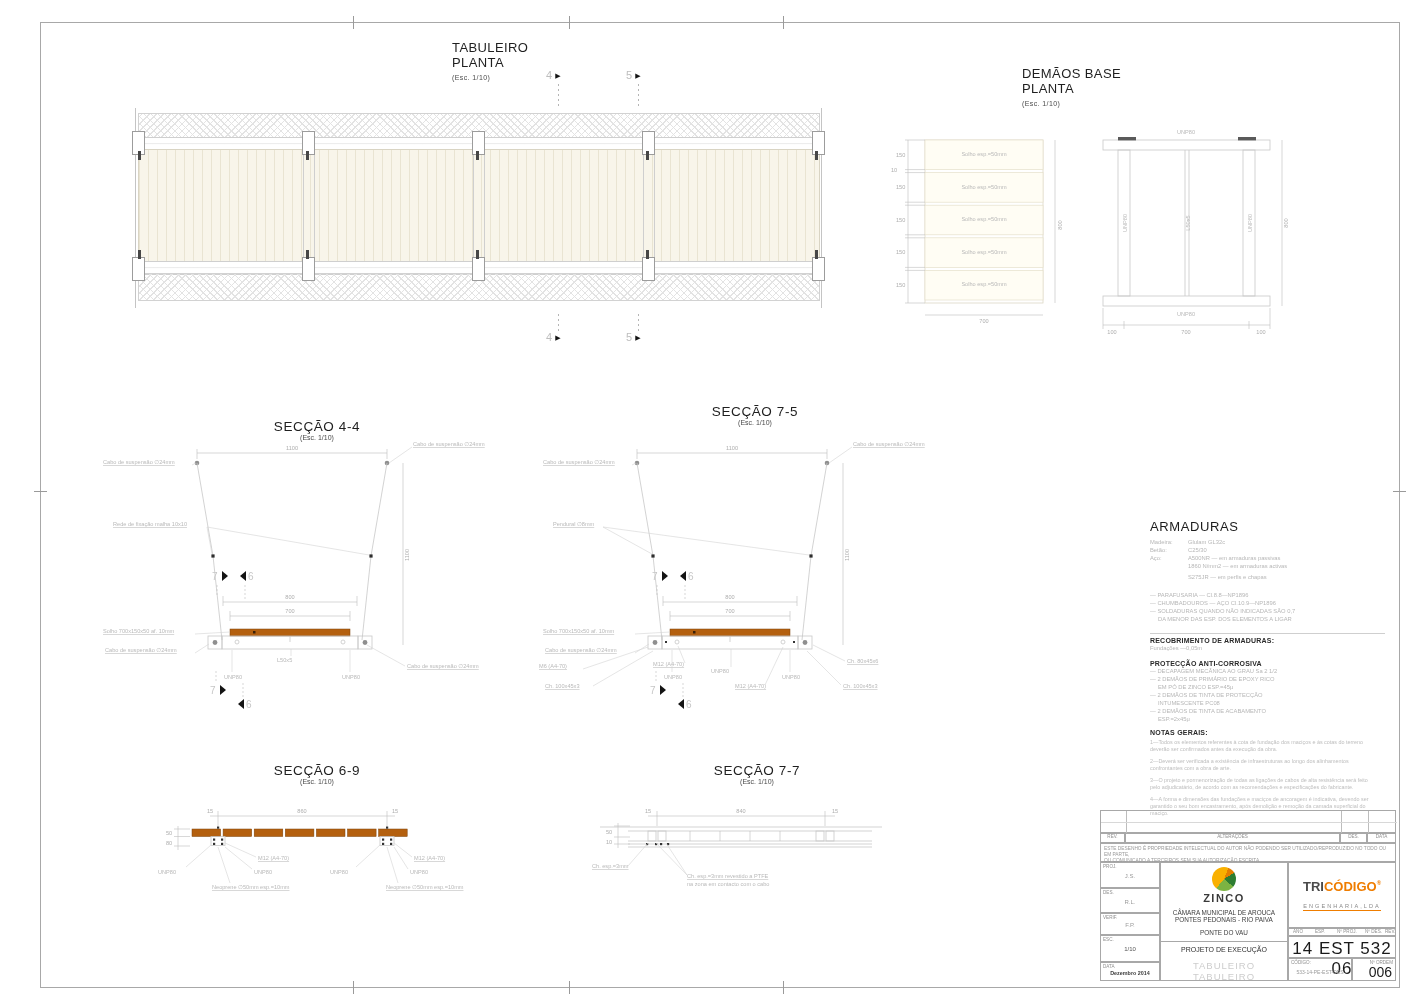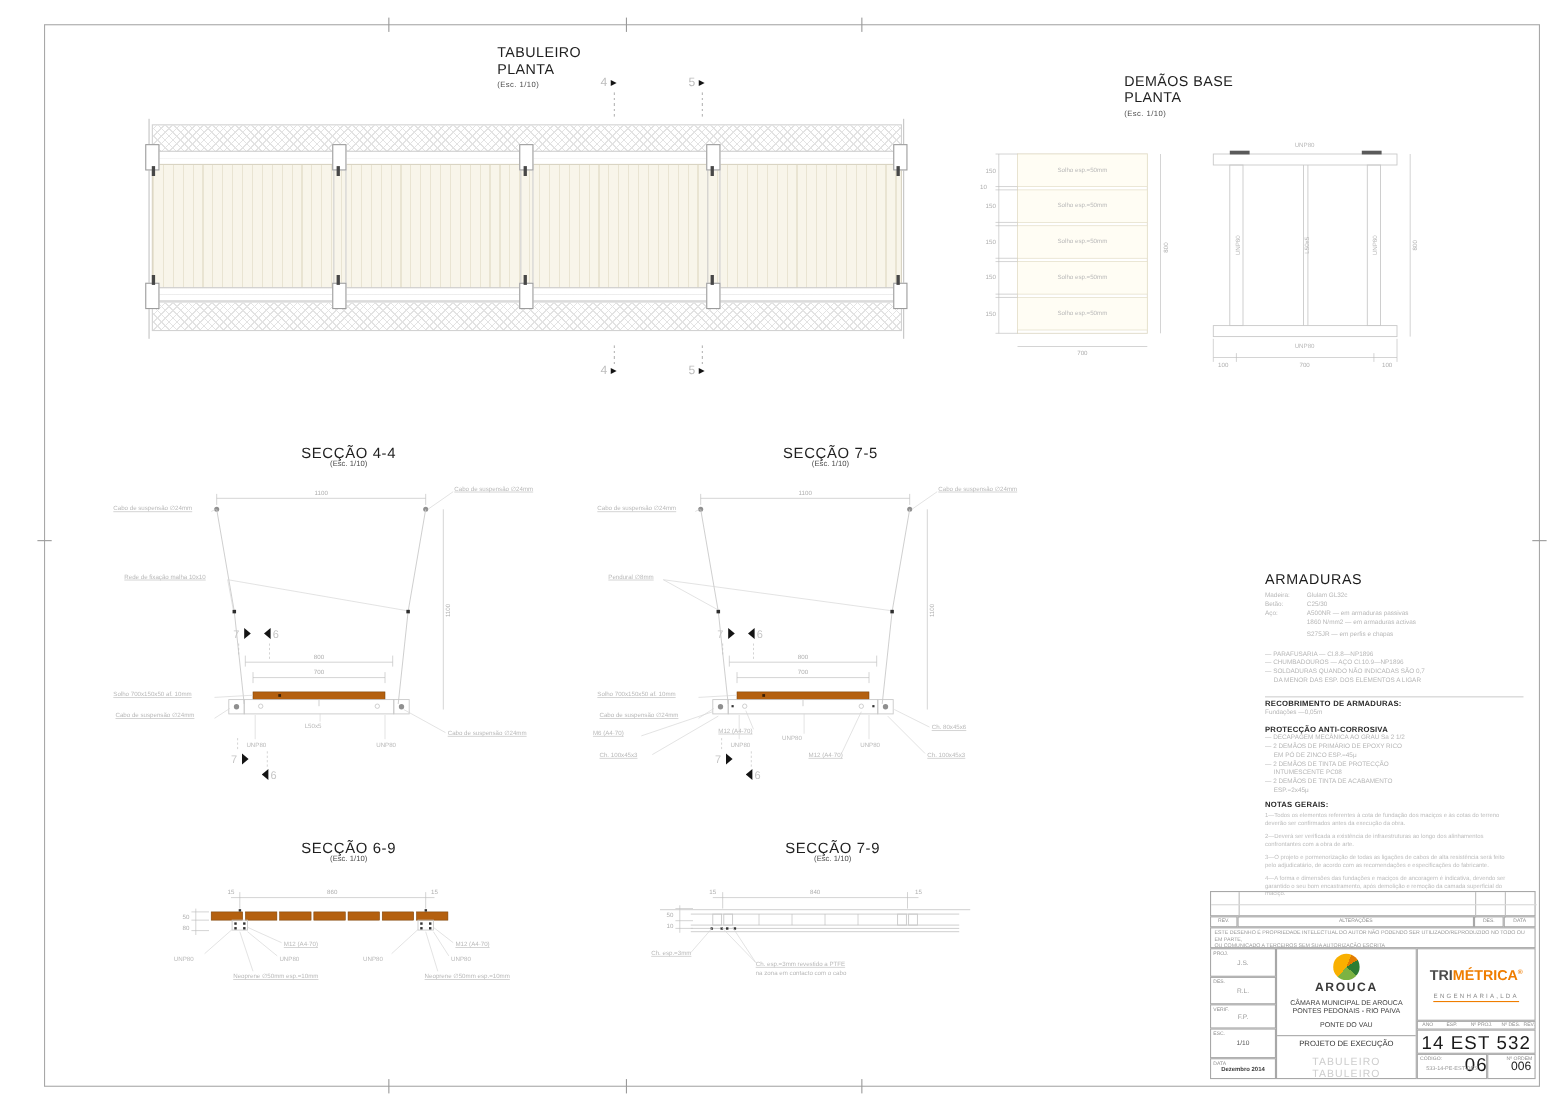--- a/index.html
+++ b/index.html
@@ -180,21 +180,21 @@
     <line class="dln" x1="359" y1="196" x2="359" y2="204"></line>
       <line class="dln" x1="380" y1="183" x2="380" y2="204"></line>
     <text class="d" x="222" y="209" text-anchor="middle">100</text>
     <text class="d" x="296" y="209" text-anchor="middle">700</text>
     <text class="d" x="371" y="209" text-anchor="middle">100</text>
     <line class="dln" x1="392" y1="15" x2="392" y2="181"></line>
     <text class="d" transform="rotate(-90 398 98)" x="398" y="98" text-anchor="middle">800</text>
   </g>
 </svg>
 
-<div class="abs" style="left:237px;top:404px;width:160px">
+<div class="abs" style="left:237px;top:419px;width:160px">
   <div class="sec-title">SECÇÃO 4-4</div>
   <div class="sec-scale">(Esc. 1/10)</div>
 </div>
 
 <svg class="abs" style="left:95px;top:425px" width="420" height="300" viewBox="0 0 420 300">
   <g>
     <line class="dln" x1="102" y1="24" x2="102" y2="34"></line>
       <line class="dln" x1="292" y1="24" x2="292" y2="34"></line>
     <line class="dln" x1="102" y1="28" x2="292" y2="28"></line>
     <text class="d" x="197" y="25" text-anchor="middle">1100</text>
@@ -452,21 +452,21 @@
     <line class="ldr" x1="244" y1="50" x2="262" y2="64"></line>
     <text x="264" y="67" text-decoration="underline">M12 (A4-70)</text>
     <line class="ldr" x1="244" y1="54" x2="258" y2="76"></line>
     <text x="260" y="81">UNP80</text>
     <line class="ldr" x1="237" y1="54" x2="248" y2="90"></line>
     <text x="236" y="96" text-decoration="underline">Neoprene ∅50mm esp.=10mm</text>
   </g>
 </svg>
 
 <div class="abs" style="left:677px;top:763px;width:160px">
-  <div class="sec-title">SECÇÃO 7-9</div>
+  <div class="sec-title">SECÇÃO 7-7</div>
   <div class="sec-scale">(Esc. 1/10)</div>
 </div>
 
 <svg class="abs" style="left:590px;top:793px" width="300" height="115" viewBox="0 0 300 115">
   <g>
     <line class="dln" x1="58" y1="23" x2="245" y2="23"></line>
     <line class="dln" x1="67" y1="18" x2="67" y2="33"></line>
       <line class="dln" x1="235" y1="18" x2="235" y2="33"></line>
     <text class="d" x="58" y="20" text-anchor="middle">15</text>
     <text class="d" x="151" y="20" text-anchor="middle">840</text>
@@ -550,46 +550,46 @@
     <span class="tb-lab">ESC.</span>
     <div class="tb-val" style="top:10px;color:#555">1/10</div>
   </div>
   <div class="tb-cell" style="left:0;top:152px;width:60px;height:19px">
     <span class="tb-lab">DATA</span>
     <div class="tb-val" style="top:7px;color:#3d3d3d;font-size:5.4px;font-weight:700">Dezembro 2014</div>
   </div>
 
   <div class="tb-cell" style="left:60px;top:52px;width:128px;height:119px;text-align:center">
     <div style="width:24px;height:24px;border-radius:50%;margin:4px auto 1px;background:conic-gradient(from 220deg,#f9b000 0 45%,#e37d00 45% 55%,#2e7d32 55% 75%,#7cb342 75% 100%)"></div>
-    <div style="font-size:11px;font-weight:700;letter-spacing:1.5px;color:#3a3a3a">AROUCA</div>
+    <div style="font-size:11px;font-weight:700;letter-spacing:1.5px;color:#3a3a3a">ZINCO</div>
     <div style="font-size:6.4px;color:#3d3d3d;margin-top:5px">CÂMARA MUNICIPAL DE AROUCA</div>
     <div style="font-size:6.4px;color:#3d3d3d">PONTES PEDONAIS  - RIO PAIVA</div>
     <div style="font-size:6.4px;color:#3d3d3d;margin-top:6px">PONTE DO VAU</div>
     <div style="border-top:1px solid #a8a8a8;margin-top:5px;padding-top:4px;font-size:7px;color:#2e2e2e">PROJETO DE EXECUÇÃO</div>
     <div style="font-size:9.5px;color:#cdcdcd;letter-spacing:1px;margin-top:7px">TABULEIRO</div>
     <div style="font-size:9.5px;color:#cdcdcd;letter-spacing:1px">TABULEIRO</div>
   </div>
 
   <div class="tb-cell" style="left:188px;top:52px;width:108px;height:66px;text-align:center">
     <div style="margin-top:16px;font-size:13px;font-weight:700">
-      <span style="color:#4a4a4a">TRI</span><span style="color:#ef7d00">MÉTRICA</span><span style="color:#ef7d00;font-size:6px;vertical-align:6px">®</span>
+      <span style="color:#4a4a4a">TRI</span><span style="color:#ef7d00">CÓDIGO</span><span style="color:#ef7d00;font-size:6px;vertical-align:6px">®</span>
     </div>
     <div style="font-size:5.6px;letter-spacing:2px;color:#8a8a8a;border-bottom:1px solid #ef7d00;display:inline-block;padding-bottom:1px">ENGENHARIA,LDA</div>
   </div>
   <div class="tb-cell" style="left:188px;top:118px;width:108px;height:8px">
     <span class="tiny" style="position:absolute;left:4px">ANO</span>
     <span class="tiny" style="position:absolute;left:26px">ESP.</span>
     <span class="tiny" style="position:absolute;left:48px">Nº PROJ.</span>
     <span class="tiny" style="position:absolute;left:76px">Nº DES.</span>
     <span class="tiny" style="position:absolute;left:96px">REV.</span>
   </div>
   <div class="tb-cell" style="left:188px;top:126px;width:108px;height:22px">
     <div style="font-size:17px;color:#1a1a1a;text-align:center;letter-spacing:1px;margin-top:2px">14 EST 532 06</div>
   </div>
   <div class="tb-cell" style="left:188px;top:148px;width:64px;height:23px">
     <span class="tb-lab">CÓDIGO:</span>
     <div class="tb-val" style="top:10px;font-size:5px">533-14-PE-EST-DES</div>
   </div>
   <div class="tb-cell" style="left:252px;top:148px;width:44px;height:23px">
     <span class="tb-lab" style="left:auto;right:2px">Nº ORDEM</span>
-    <div style="position:absolute;right:3px;top:5px;font-size:11px;color:#1a1a1a">006</div>
+    <div style="position:absolute;right:3px;top:5px;font-size:14px;color:#1a1a1a">006</div>
   </div>
 </div>
 
 </body></html>

